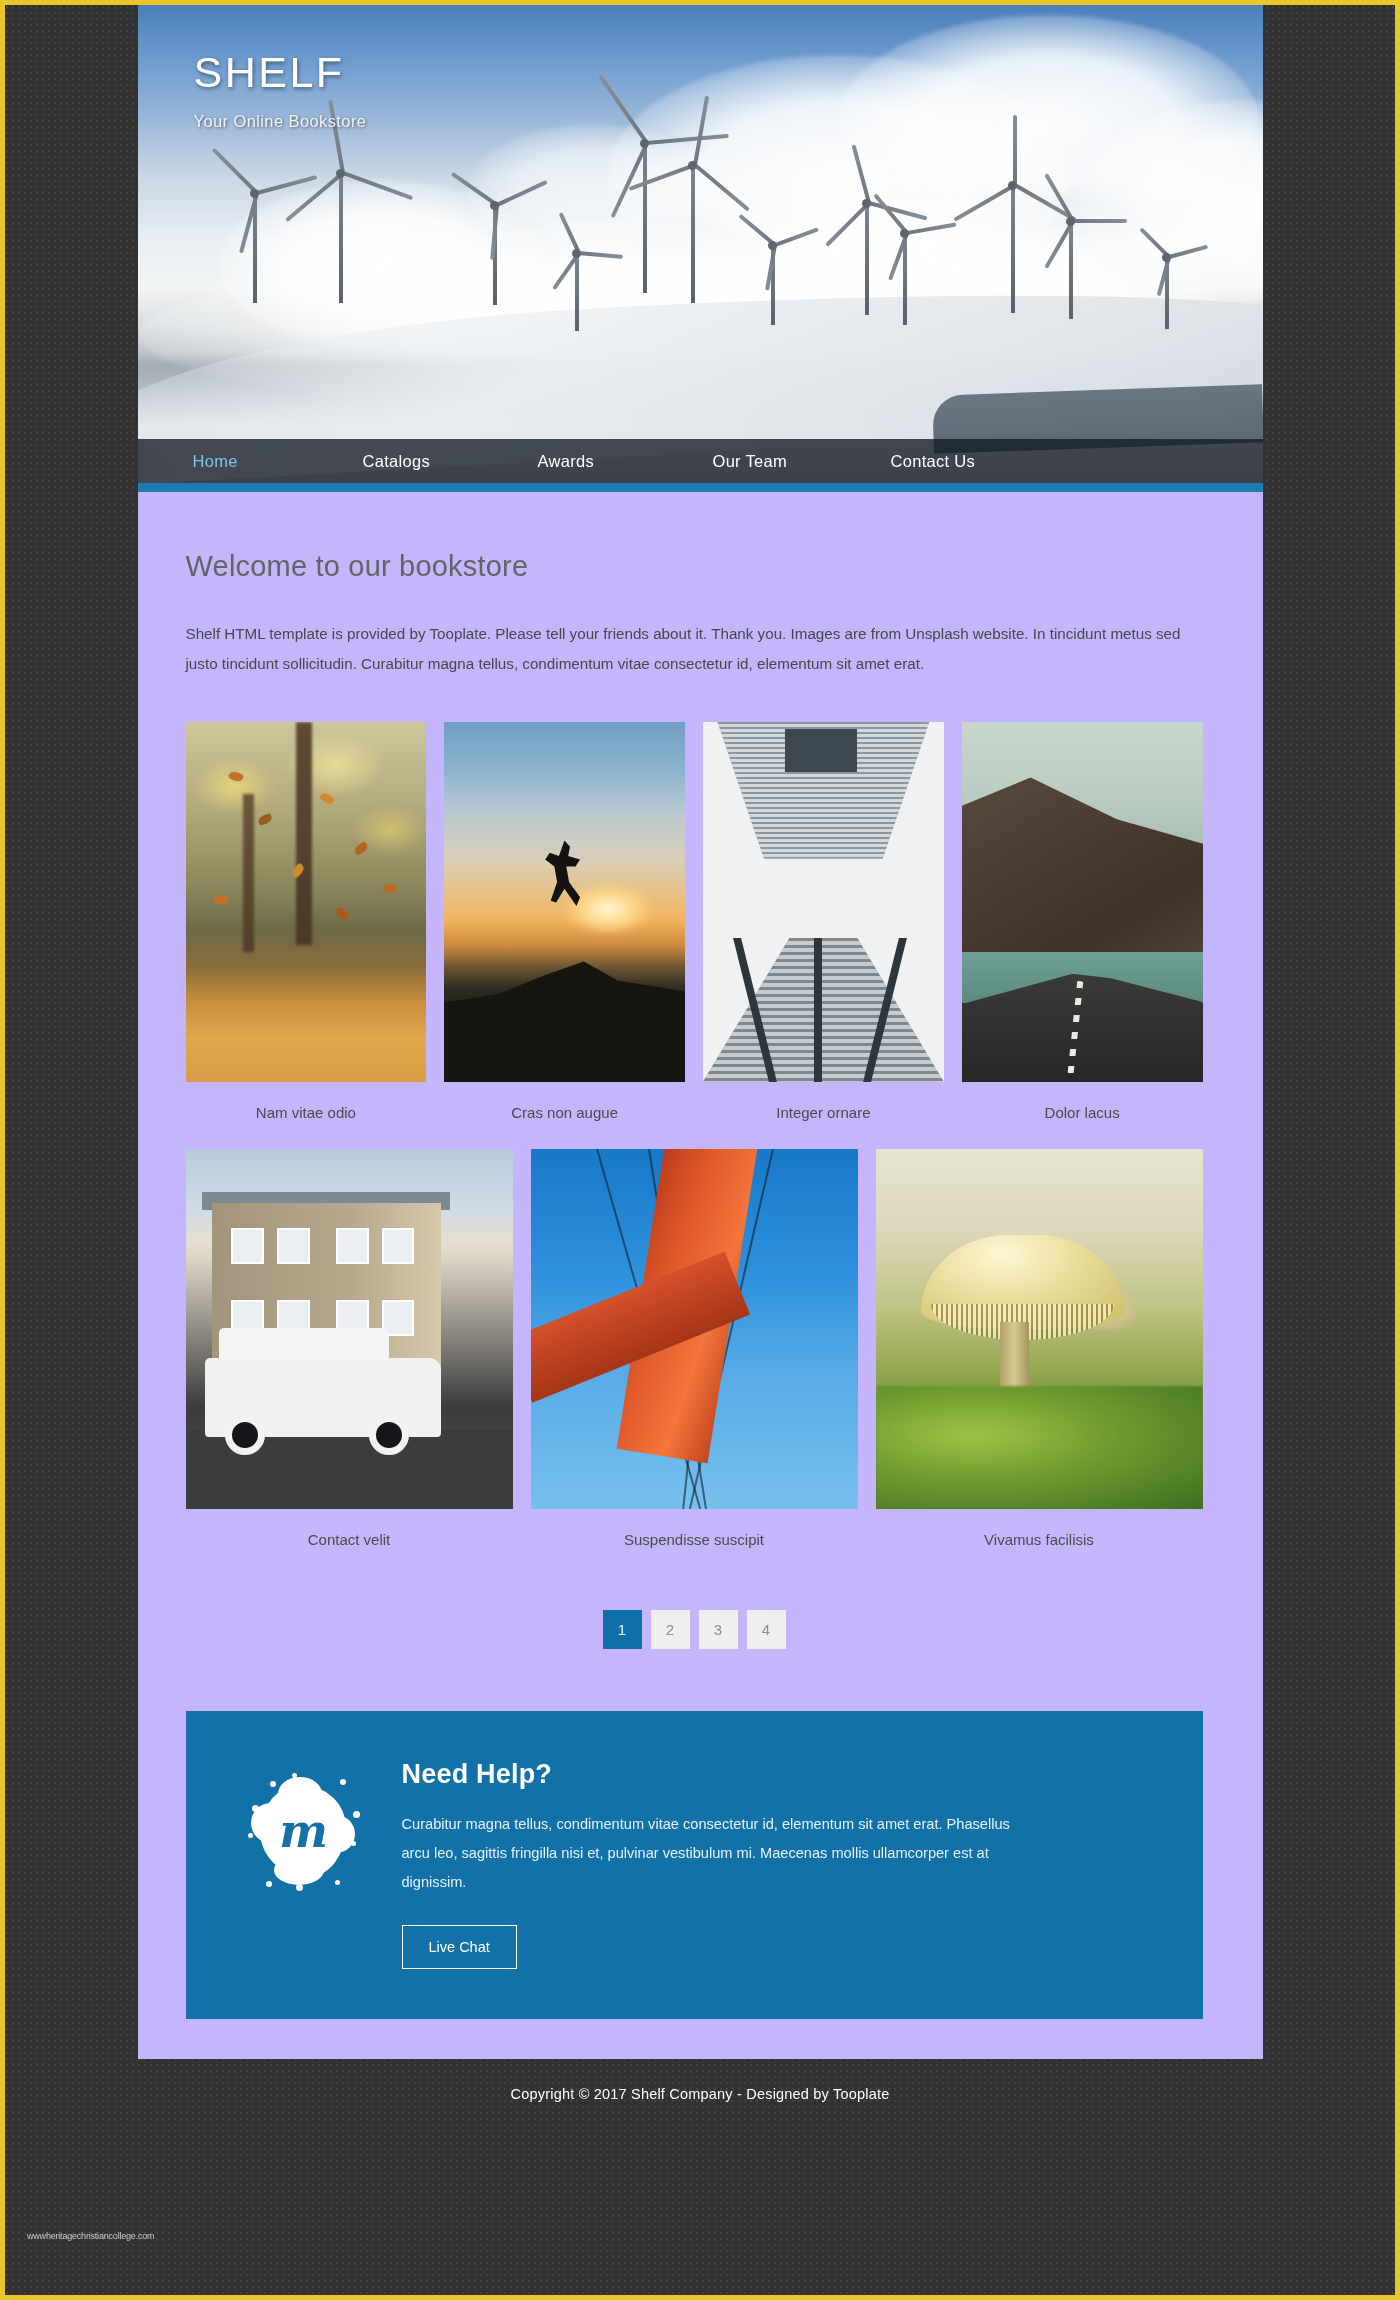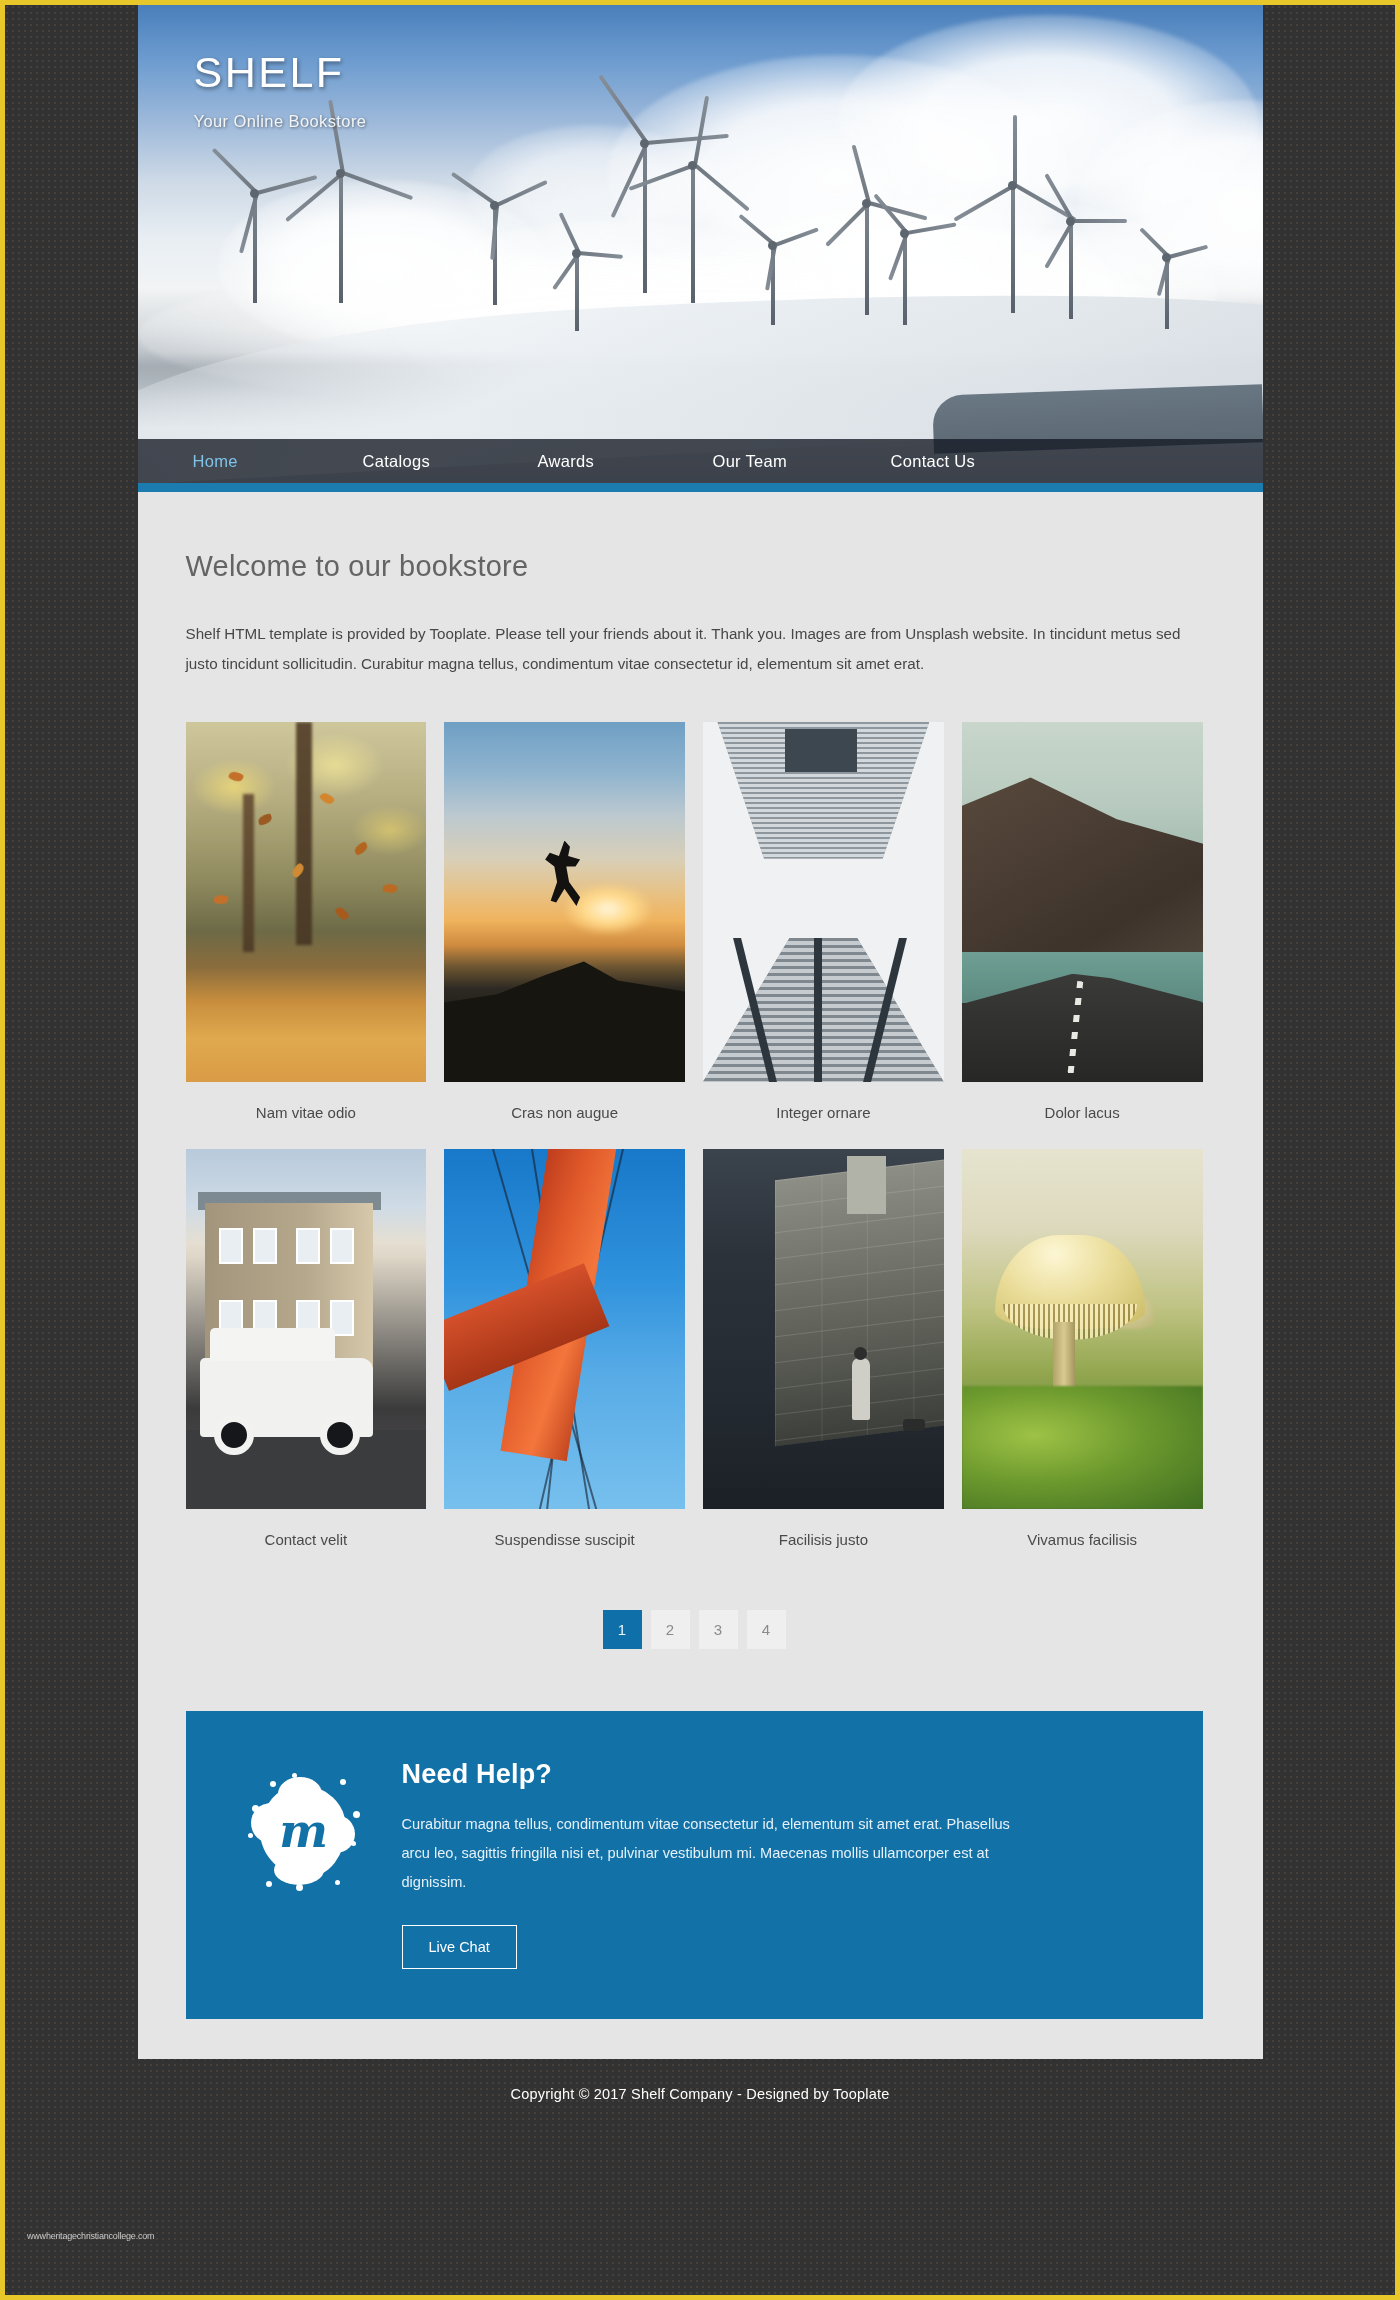--- a/index.html
+++ b/index.html
@@ -163,21 +163,21 @@
   .nav-item.active { color: #7fc4e8; }
   .nav-slot { flex: 0 0 auto; }
   .nav-slot + .nav-slot { margin-left: 0; }
   .nav-underline {
     height: 9px;
     background: #1c7cb0;
   }
 
   
   .content {
-    background: #e5e5e5;
+    background: #c4b5fd;
     padding: 0 12px 40px 0;
     min-height: 200px;
   }
   .inner {
     padding: 0 48px;
   }
   .section-title {
     font-size: 29px;
     font-weight: 400;
     color: #646464;
@@ -775,31 +775,20 @@
               <div class="cab" style="left:36%;transform:rotate(-9deg)"></div>
               <div class="cab" style="left:58%;transform:rotate(6deg)"></div>
               <div class="cab" style="left:74%;transform:rotate(13deg)"></div>
               <div class="tower"></div>
               <div class="deck"></div>
             </div>
           </div>
           <div class="tile-cap">Suspendisse suscipit</div>
         </div>
 
-        <div class="tile">
-          <div class="tile-img">
-            <div class="ph-wall">
-              <div class="bricks"></div>
-              <div class="pillar"></div>
-              <div class="person"></div>
-              <div class="dog"></div>
-            </div>
-          </div>
-          <div class="tile-cap">Facilisis justo</div>
-        </div>
 
         <div class="tile">
           <div class="tile-img">
             <div class="ph-mush">
               <div class="cap2"></div>
               <div class="cap"></div>
               <div class="gills"></div>
               <div class="stem"></div>
               <div class="moss"></div>
             </div>

